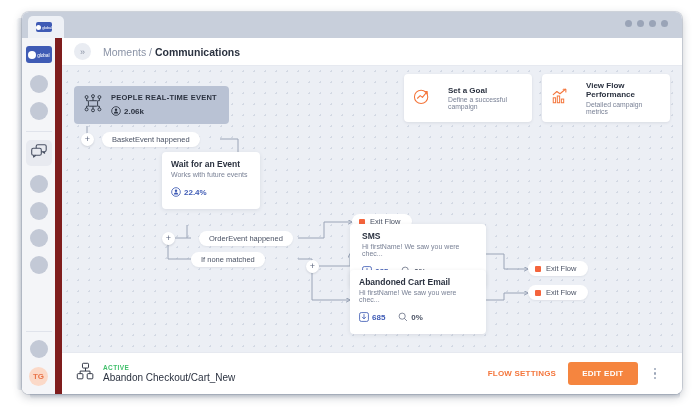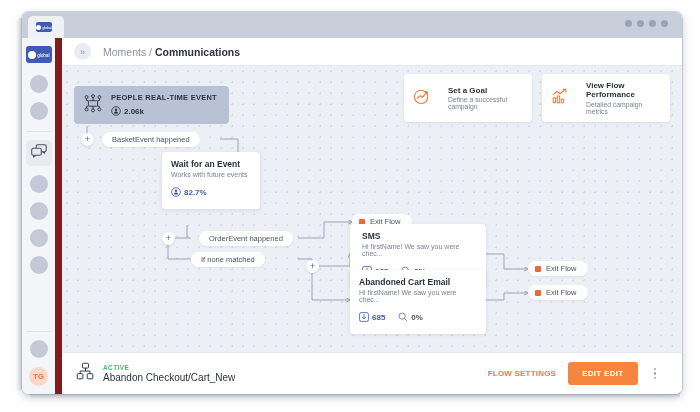--- a/index.html
+++ b/index.html
@@ -399,21 +399,21 @@
           <div class="card-sub">Works with future events</div>
           <div class="card-metrics">
             <span class="metric">
               <span>
                 <svg width="10" height="10" viewBox="0 0 12 12" fill="none">
                   <circle cx="6" cy="6" r="5.2" stroke="#3f5bb5" stroke-width="1"></circle>
                   <circle cx="6" cy="4.6" r="1.5" fill="#3f5bb5"></circle>
                   <path d="M3.4 9c0-1.6 1.2-2.4 2.6-2.4S8.6 7.4 8.6 9" fill="#3f5bb5"></path>
                 </svg>
               </span>
-              <span class="metric-val">82.7%</span>
+              <span class="metric-val">22.4%</span>
             </span>
           </div>
         </div>
 
         <div class="plus-btn" style="left:100px; top:166px;">+</div>
         <div class="pill" style="position:absolute; left:137px; top:165px;">OrderEvent happened</div>
         <div class="pill" style="position:absolute; left:129px; top:186px;">If none matched</div>
 
         <div class="plus-btn" style="left:244px; top:194px;">+</div>
 

